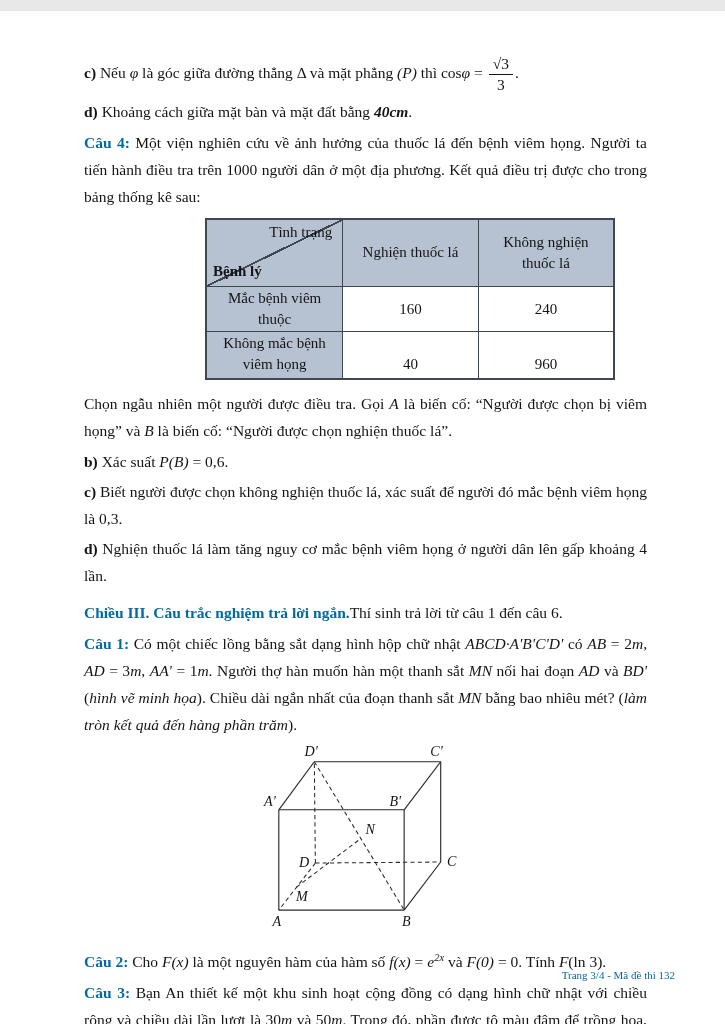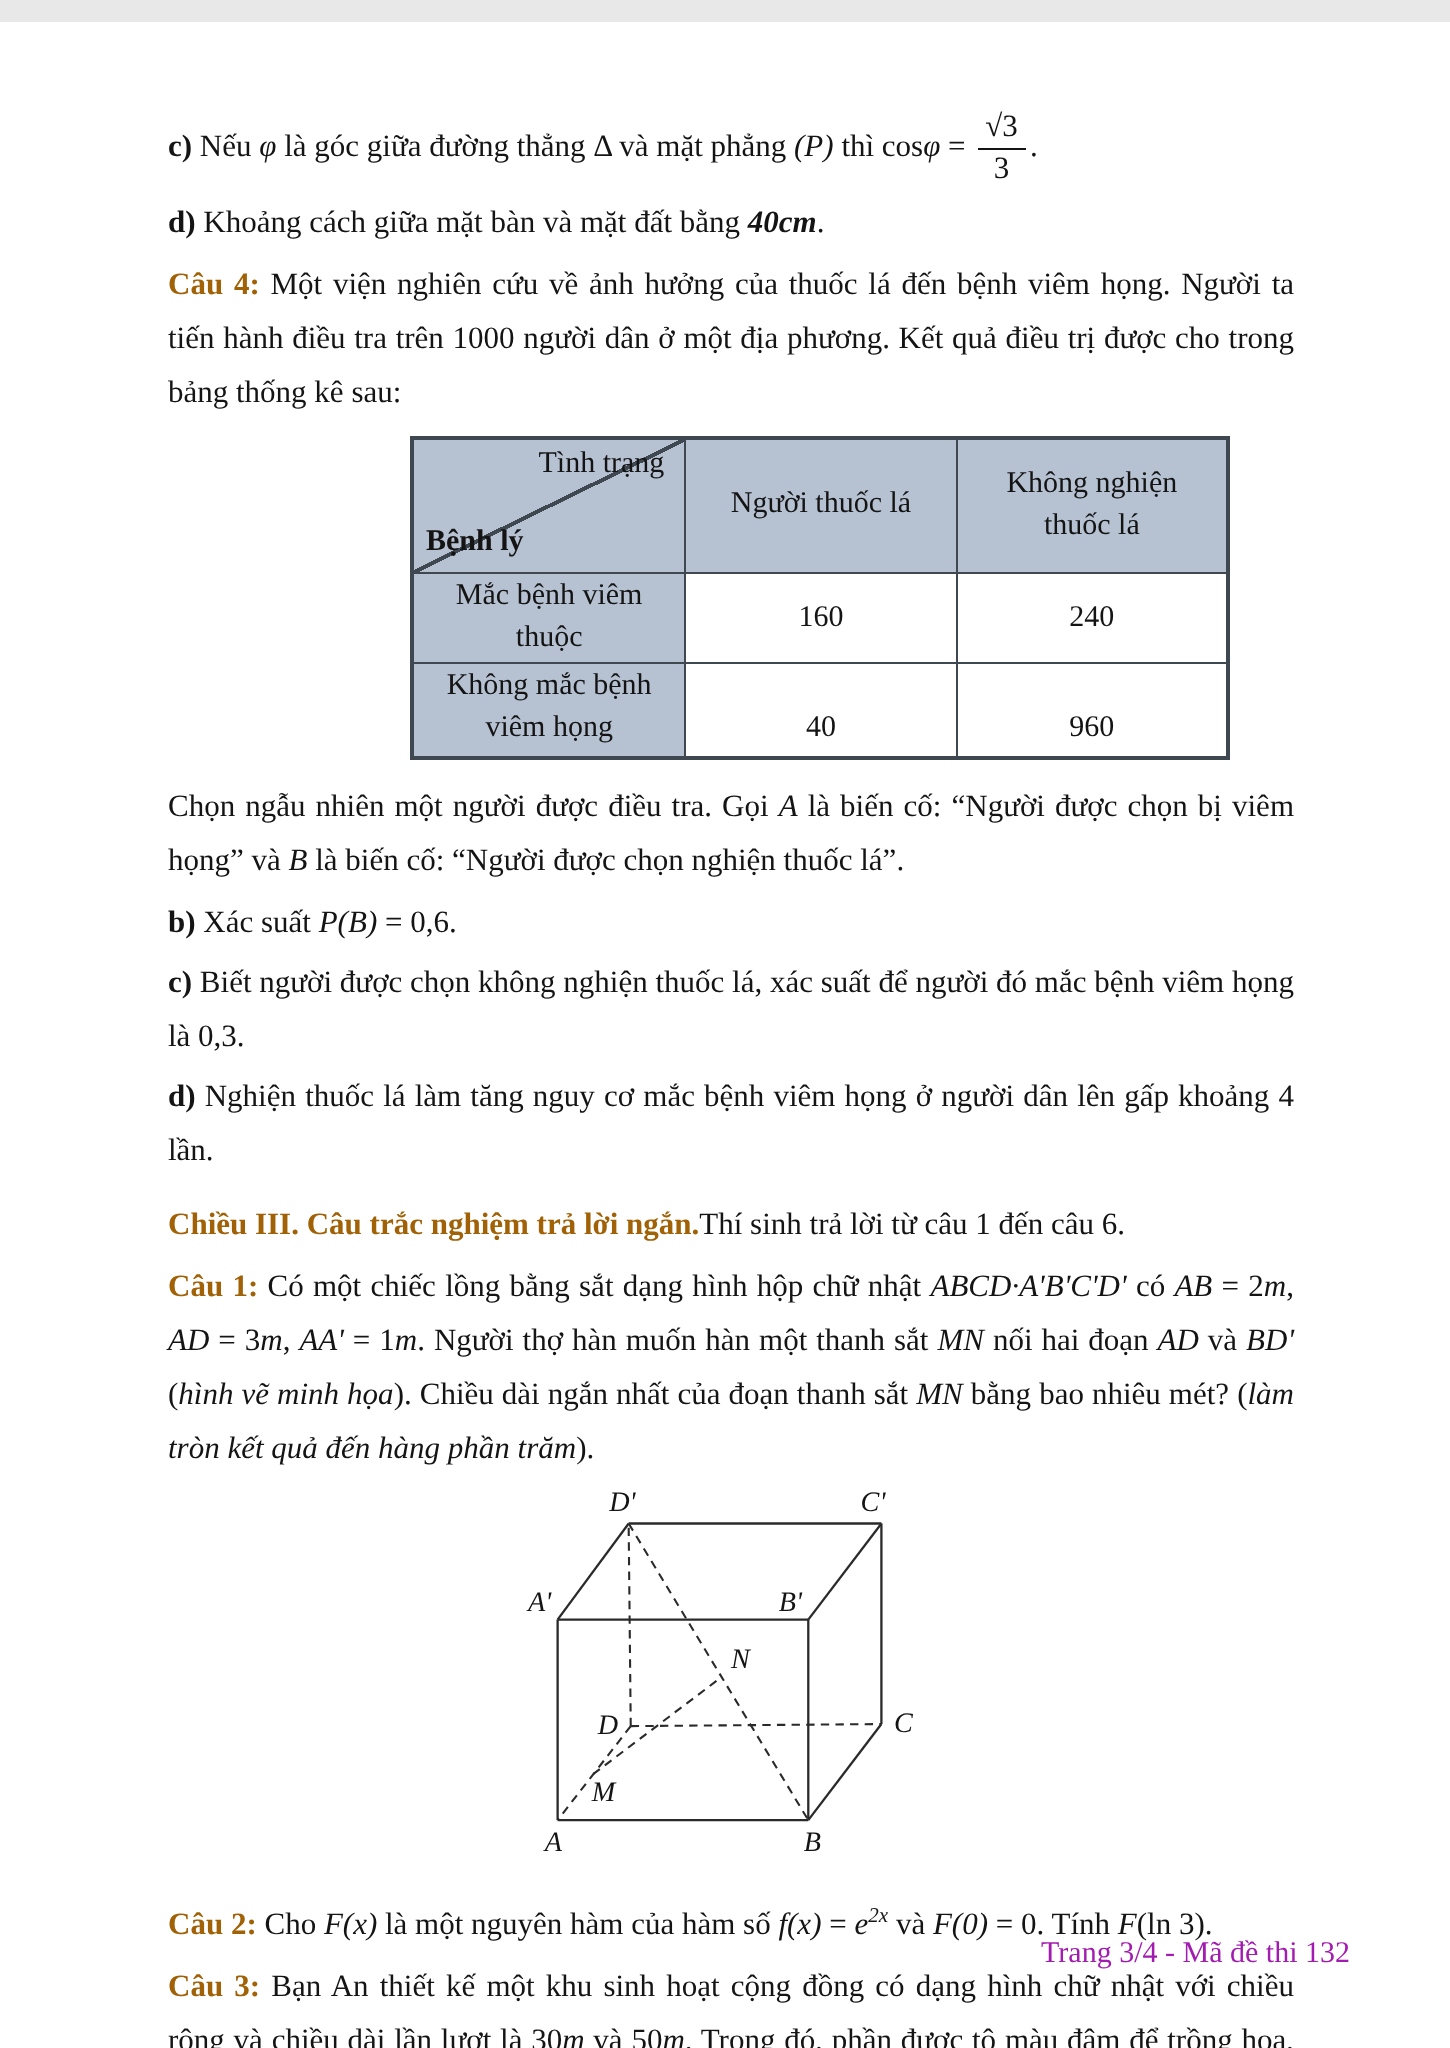--- a/index.html
+++ b/index.html
@@ -10,21 +10,21 @@
     margin: 11px auto;
     background: #ffffff;
     font-family: "Liberation Serif", "DejaVu Serif", serif;
     font-size: 15.5px;
     color: #141414;
     overflow: hidden;
   }
   .content { padding: 44px 78px 0 84px; }
   p.line { margin: 0 0 4px 0; line-height: 27px; text-align: justify; }
   p.tight { margin-bottom: 3px; }
-  .blue { color: #a16207; }
+  .blue { color: #0369a1; }
   .sup { vertical-align: super; font-size: 0.68em; }
 
   
   .frac { display: inline-block; text-align: center; vertical-align: middle; line-height: 1.15; padding: 0 2px; }
   .frac-top { display: block; border-bottom: 1px solid #141414; padding: 0 4px 1px; }
   .frac-bot { display: block; padding-top: 1px; }
 
   
   table.stat {
     border-collapse: collapse;
@@ -61,42 +61,42 @@
   svg.box-figure text {
     font-family: "Liberation Serif", "DejaVu Serif", serif;
     font-style: italic;
     font-size: 13.5px;
     fill: #141414;
   }
 
   .footer {
     position: absolute;
     top: 958px; right: 50px;
-    font-size: 15px;
-    color: #a21caf;
+    font-size: 11px;
+    color: #0369a1;
   }
 </style>
 </head>
 <body>
 
 <div class="page">
   <div class="content">
 
     <p class="line"><span style="font-weight: bold;">c) </span><span>Nếu </span><span style="font-style: italic;">φ</span><span> là góc giữa đường thẳng Δ và mặt phẳng </span><span style="font-style: italic;">(P)</span><span> thì cos</span><span style="font-style: italic;">φ</span><span> = </span><span class="frac"><span class="frac-top">√3</span><span class="frac-bot">3</span></span><span>.</span></p>
     <p class="line"><span style="font-weight: bold;">d) </span><span>Khoảng cách giữa mặt bàn và mặt đất bằng </span><span style="font-style: italic; font-weight: bold;">40cm</span><span>.</span></p>
     <p class="line"><span class="blue" style="font-weight: bold;">Câu 4:</span><span>  Một viện nghiên cứu về ảnh hưởng của thuốc lá đến bệnh viêm họng. Người ta tiến hành điều tra trên 1000 người dân ở một địa phương. Kết quả điều trị được cho trong bảng thống kê sau:</span></p>
 
     <table class="stat">
       <tbody>
         <tr>
           <td class="corner">
             <span class="corner-top">Tình trạng</span>
             <span class="corner-bottom">Bệnh lý</span>
           </td>
-          <td class="shade num-col">Người thuốc lá</td>
+          <td class="shade num-col">Nghiện thuốc lá</td>
           <td class="shade num-col">Không nghiện thuốc lá</td>
         </tr>
         <tr>
           <td class="shade">Mắc bệnh viêm thuộc</td>
           <td>160</td>
           <td>240</td>
         </tr>
         <tr class="row-tall">
           <td class="shade">Không mắc bệnh viêm họng</td>
           <td>40</td>

